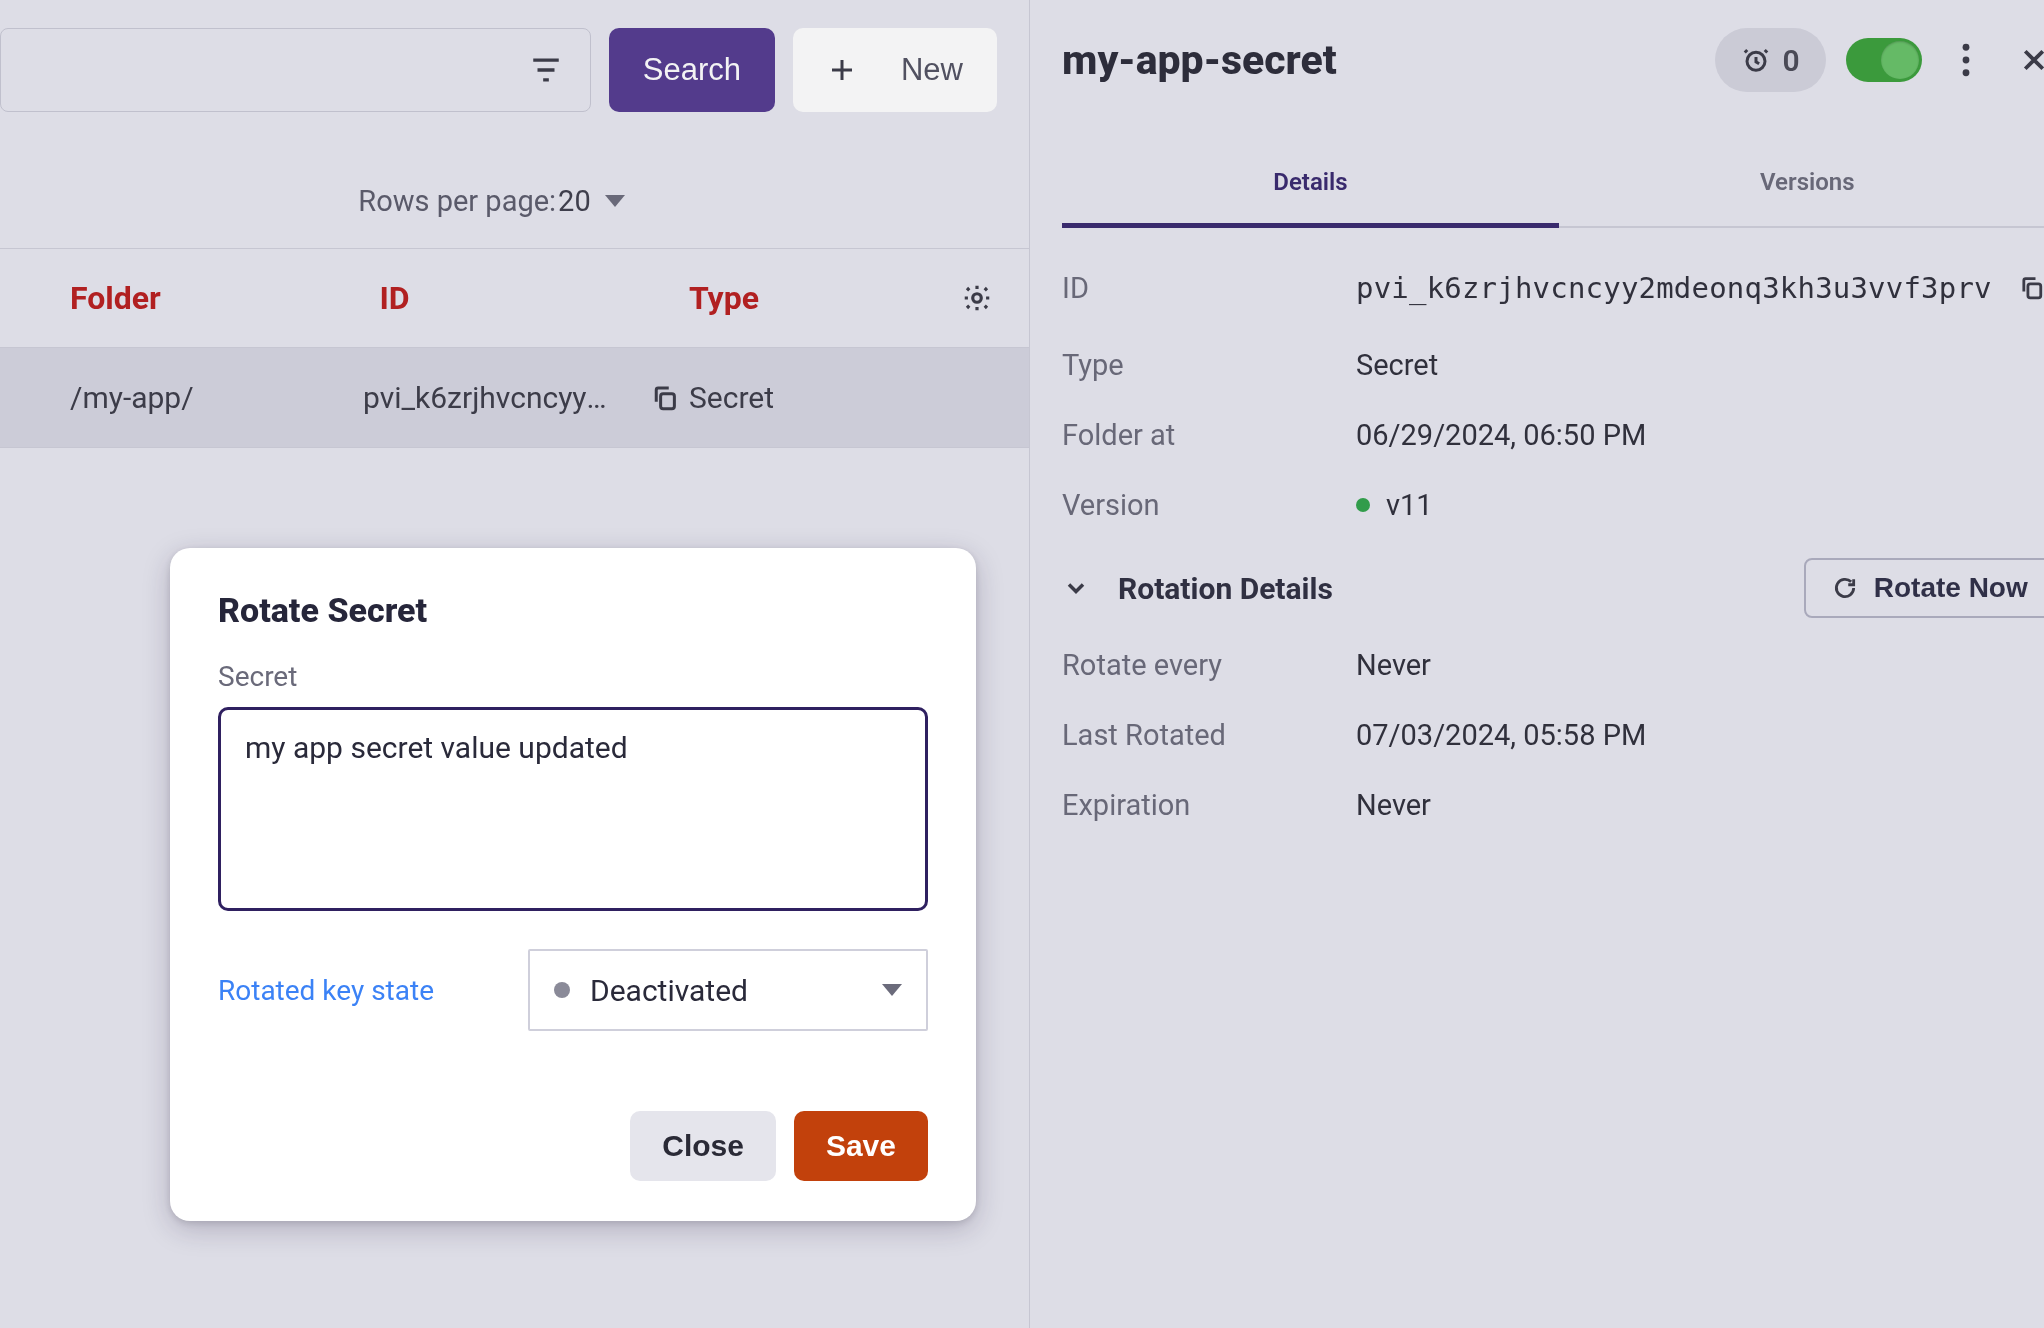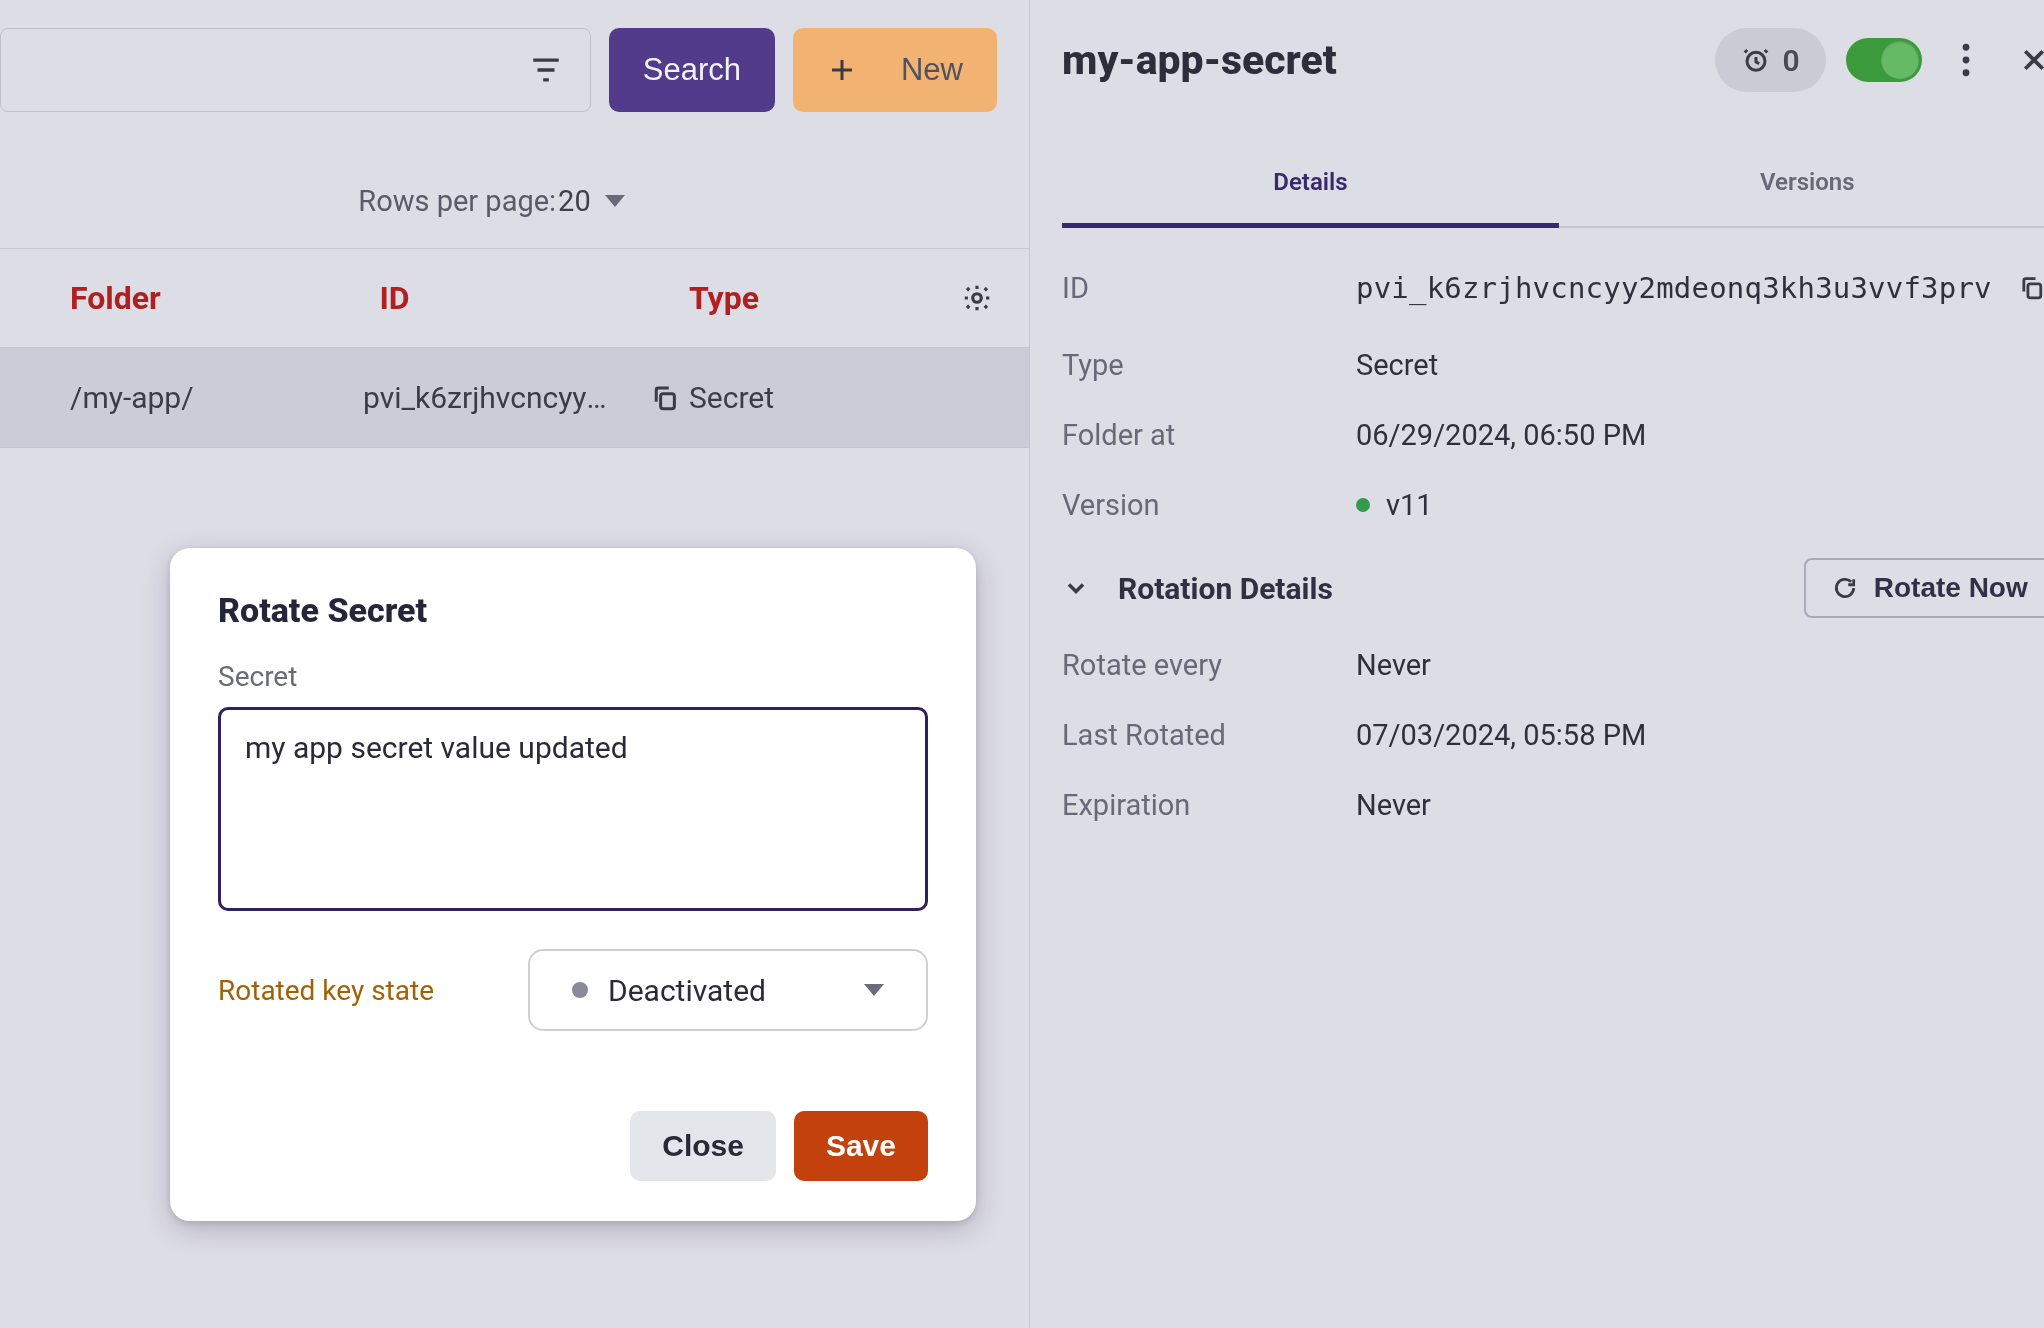--- a/index.html
+++ b/index.html
@@ -67,21 +67,21 @@
     gap: 14px;
     padding: 0 34px;
     border: none;
     cursor: pointer;
   }
   .btn-primary {
     background: #533a90;
     color: #fff;
   }
   .btn-muted {
-    background: #fdba74;
+    background: #ffffff;
     color: #515161;
     gap: 44px;
   }
   .rows-per-page {
     display: flex;
     justify-content: center;
     align-items: center;
     gap: 2px;
     padding: 58px 46px 30px 0;
     font-size: 29px;
@@ -216,25 +216,25 @@
     padding: 42px 48px 40px;
   }
   .modal h2 { font-size:34px; font-weight:800; color:#26263a; margin-bottom:30px; }
   .modal label { font-size:28px; color:#6a6a7a; display:block; margin-bottom:14px; }
   .modal textarea {
     width:100%; height:204px; border:3px solid #2f2060; border-radius:10px;
     padding:20px 24px; font-size:30px; color:#2a2a3a; resize:none;
     font-family: inherit; outline:none;
   }
   .state-row { display:flex; align-items:center; gap:30px; margin-top:34px; }
-  .state-label { font-size:28px; color:#a16207; flex:0 0 auto; width:280px; }
+  .state-label { font-size:28px; color:#3b82f6; flex:0 0 auto; width:280px; }
   .state-select {
-    flex:1; height:82px; border:2px solid #cfcfdb; border-radius:15px;
+    flex:1; height:82px; border:2px solid #cfcfdb; border-radius:2px;
     display:flex; align-items:center; justify-content:space-between;
-    padding:0 42px; font-size:30px; color:#2a2a3a;
+    padding:0 24px; font-size:30px; color:#2a2a3a;
   }
   .state-select .left { display:flex; align-items:center; gap:20px; }
   .dot-grey { width:16px;height:16px;border-radius:50%;background:#8a8a98;display:inline-block; }
   .modal-actions { display:flex; justify-content:flex-end; gap:18px; margin-top:48px; }
   .btn-flat {
     height:70px; border-radius:10px; padding:0 32px; font-size:30px; font-weight:600;
     border:none; cursor:pointer;margin-top:32px;
   }
   .btn-close { background:#e5e5ec; color:#2a2a36; }
   .btn-save  { background:#c2410c; color:#fff; }

